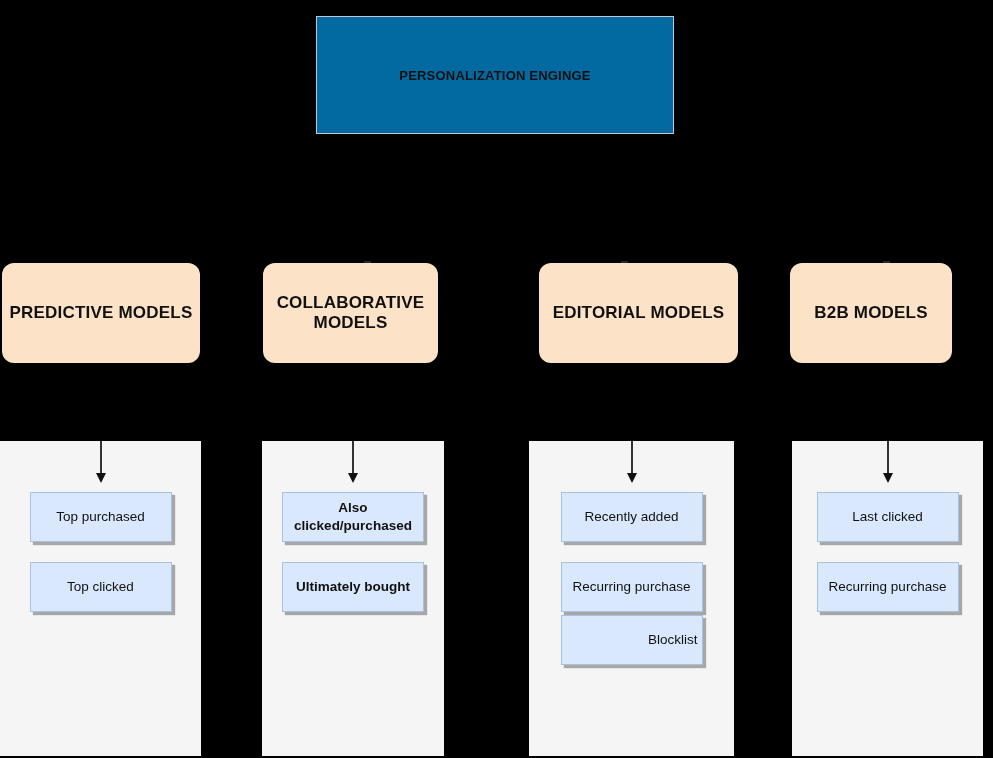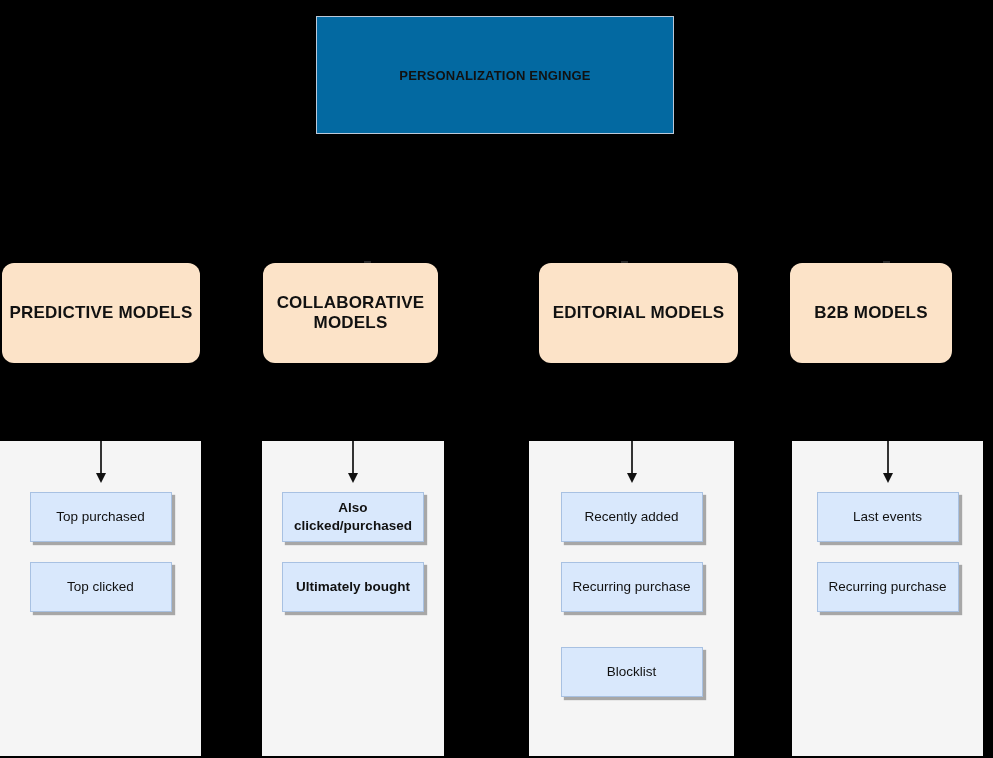--- a/index.html
+++ b/index.html
@@ -63,21 +63,21 @@
     position:absolute;left:50%;transform:translateX(-50%);
     width:142px;height:50px;
     background:#d9e8fc;border:1px solid #a8c1e2;
     box-shadow:3px 3px 1px rgba(125,125,125,0.65);
     display:flex;align-items:center;justify-content:center;
     box-sizing:border-box;
   }
   .item span{font-size:13.5px;color:#111;text-align:center;line-height:1.35;padding:0 4px;}
   .item.r0{top:51px;}
   .item.r1{top:121px;}
-  .item.r2{top:206px;}
+  .item.r2{top:174px;justify-content:flex-end;}
 </style>
 </head>
 <body>
 
 <div class="root-box">
   <span>PERSONALIZATION ENGINGE</span>
 </div>
 
 <div class="notch n1"></div>
 <div class="notch n2"></div>
@@ -137,18 +137,18 @@
     <span>Blocklist</span>
   </div>
 </div>
 
 <div class="panel g3">
   <div class="arrow">
     <div class="shaft"></div>
     <div class="head"></div>
   </div>
   <div class="item r0">
-    <span>Last events</span>
+    <span>Last clicked</span>
   </div>
   <div class="item r1">
     <span>Recurring purchase</span>
   </div>
 </div>
 
 </body></html>

